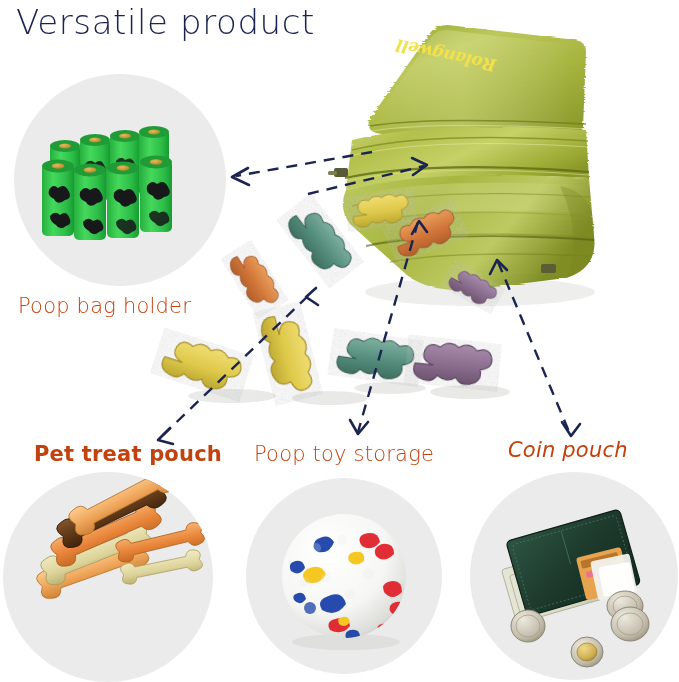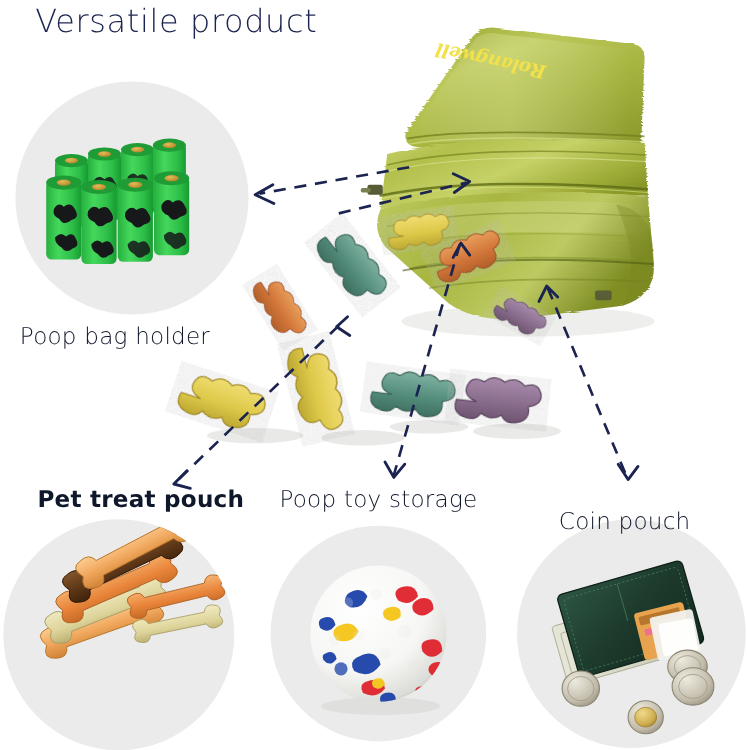--- a/index.html
+++ b/index.html
@@ -7,22 +7,22 @@
   body {
     background:#ffffff;
     font-family:"Liberation Sans", sans-serif;
     position:relative;
     overflow:hidden;
   }
 
   
   .title {
     position:absolute;
-    left:32px; top:2px;
-    font-size:29px;
+    left:16px; top:2px;
+    font-size:34px;
     font-weight:300;
     letter-spacing:0.6px;
     color:#1b2350;
     font-family:"DejaVu Sans", sans-serif;
   }
 
   
   .circle {
     position:absolute;
     border-radius:50%;
@@ -32,29 +32,29 @@
   .circle.tl { left:14px;  top:74px;  width:212px; height:212px; }
   .circle.bl { left:3px;   top:472px; width:210px; height:210px; }
   .circle.bm { left:246px; top:478px; width:196px; height:196px; }
   .circle.br { left:470px; top:472px; width:208px; height:208px; }
 
   
   .caption {
     position:absolute;
     font-size:21px;
     font-weight:300;
-    color:#0f172a;
+    color:#c2410c;
     white-space:nowrap;
     font-family:"DejaVu Sans", sans-serif;
     letter-spacing:0.2px;
   }
   .cap-poop  { left:18px;  top:294px; }
   .cap-treat { left:34px;  top:442px;font-weight:bold; }
   .cap-toy   { left:254px; top:442px; }
-  .cap-coin  { left:508px; top:462px; }
+  .cap-coin  { left:508px; top:438px;font-style:italic; }
 
   
   .layer { position:absolute; left:0; top:0; width:679px; height:682px; pointer-events:none; }
   .layer.arrows { z-index:40; }
   .layer.art    { z-index:20; }
 </style>
 </head>
 <body style="background: rgb(255, 255, 255);">
 
 <div class="title">Versatile product</div>

